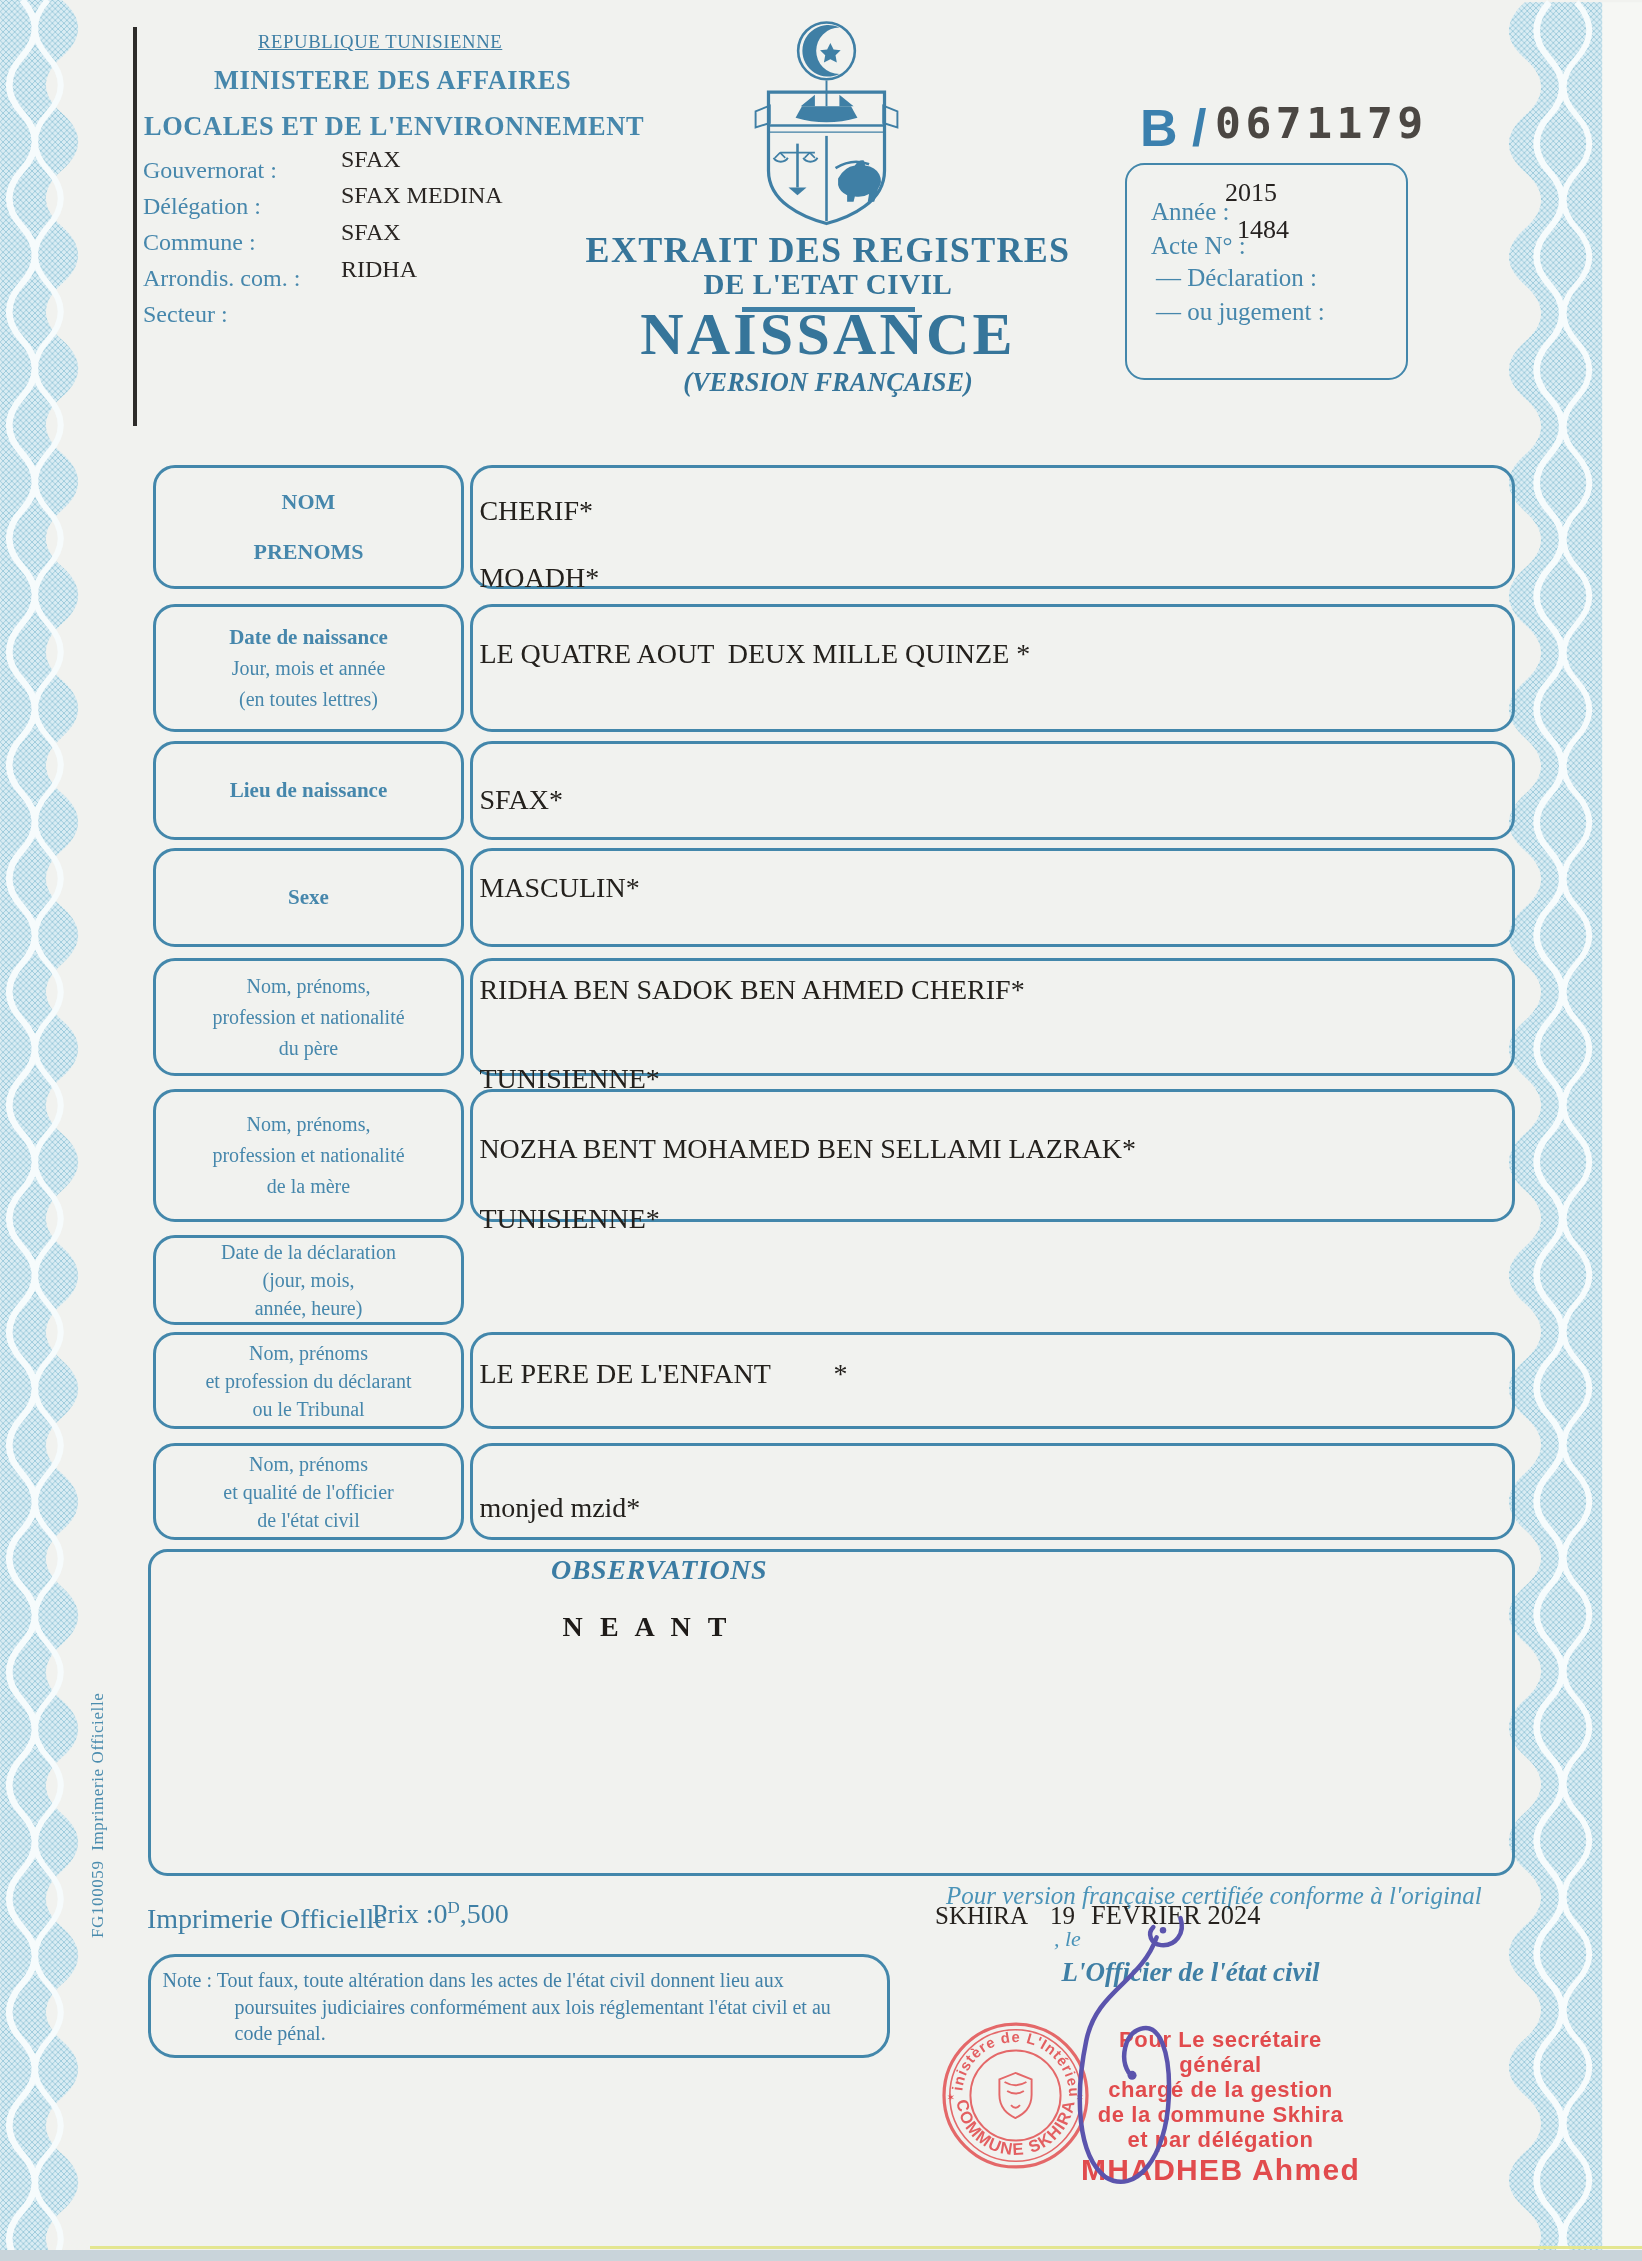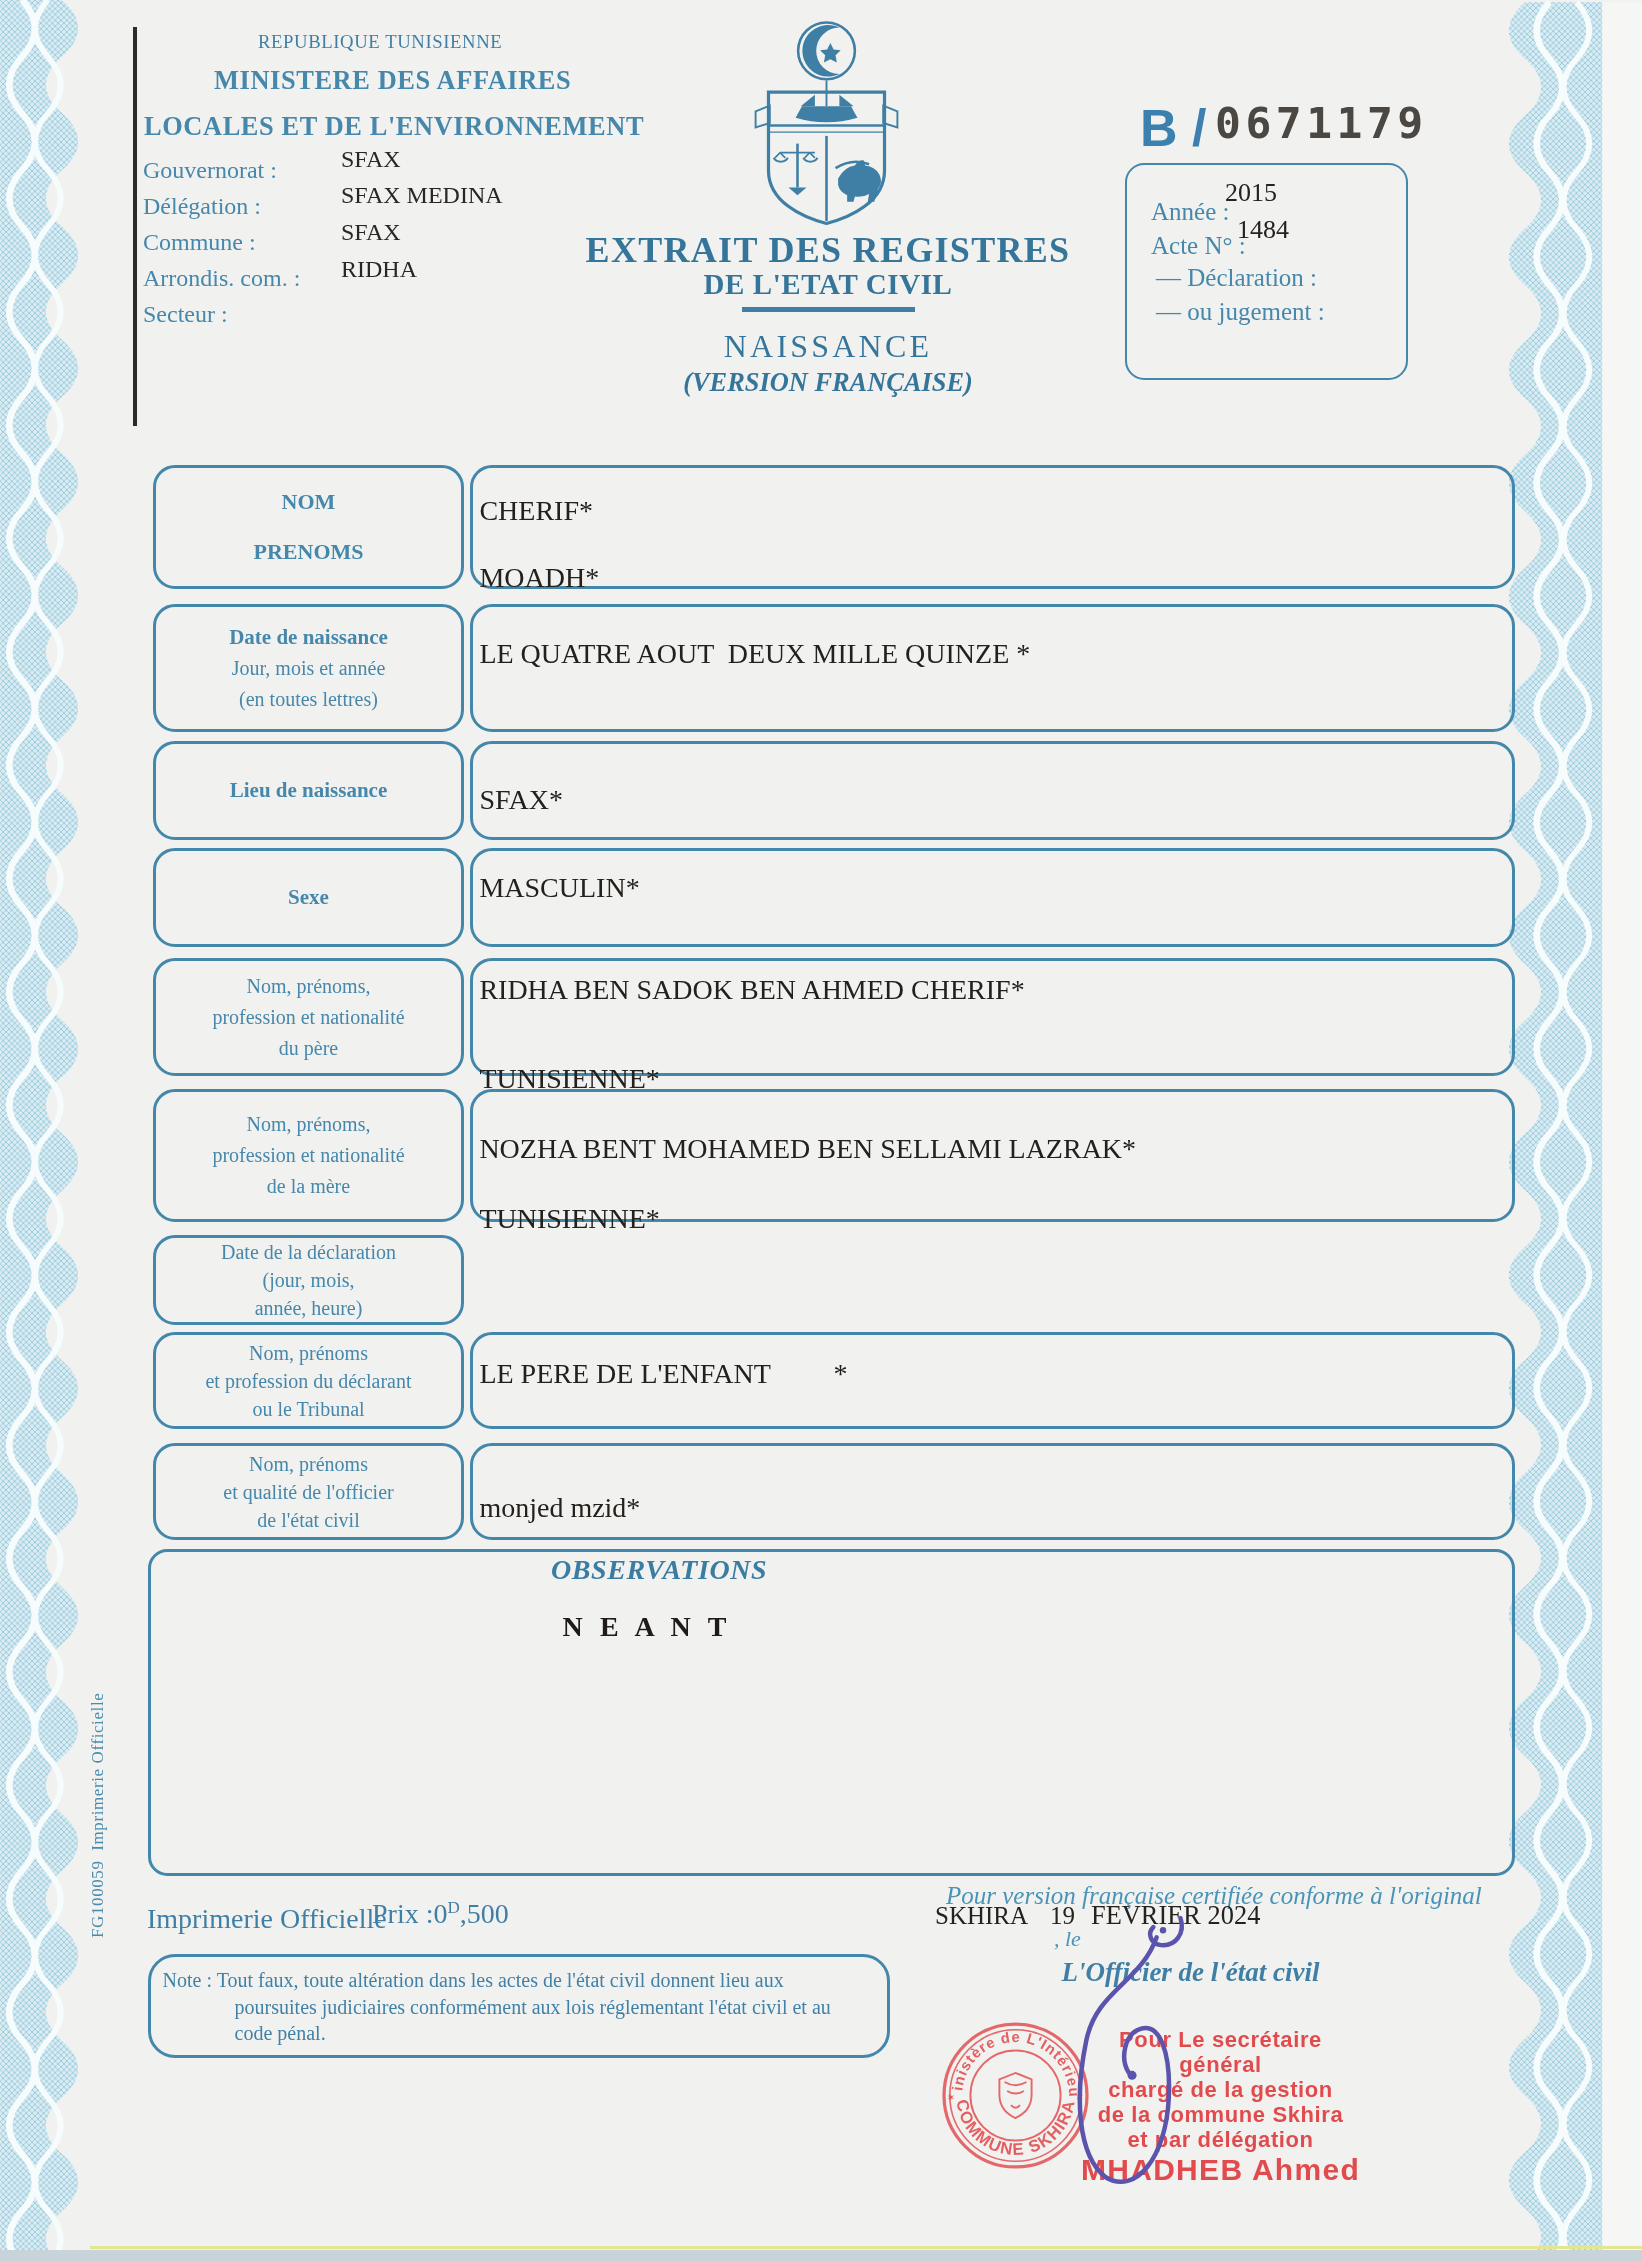--- a/index.html
+++ b/index.html
@@ -2,35 +2,35 @@
 <html style="font-size:10.3px"><head>
 <meta charset="utf-8">
 <style>
   html,body{margin:0;padding:0;background:#e8e9e6;}
   .page{position:relative;width:1643px;height:2261px;background:#f1f2ef;overflow:hidden;
         font-family:"Liberation Serif", serif;color:#262220;}
   .abs{position:absolute;}
 
   
   .vline{left:133px;top:27px;width:3.9px;height:399px;background:#2e2c2a;}
-  .republic{left:258px;top:31px;font-size:18.7px;letter-spacing:0.6px;color:#3f7fa5;}
+  .republic{left:258px;top:31px;font-size:18.7px;letter-spacing:0.6px;color:#3f7fa5;text-decoration:underline;}
   .ministry1{left:214px;top:65px;font-size:26.4px;font-weight:bold;color:#4687ac;letter-spacing:0.6px;}
   .ministry2{left:144px;top:111px;font-size:26.4px;font-weight:bold;color:#4687ac;letter-spacing:0.6px;}
   .admin-label{left:143px;font-size:24px;color:#4687ac;white-space:pre;}
   .admin-value{left:341px;font-size:24px;color:#2a2623;white-space:pre;}
 
   
   .emblem{left:749px;top:15.5px;}
 
   
   .titlebox{left:496px;width:664px;text-align:center;color:#36759a;}
   .t1{top:229px;font-size:36px;font-weight:bold;letter-spacing:1.3px;}
   .t2{top:268px;font-size:29px;font-weight:bold;letter-spacing:0.6px;}
   .trule{left:742px;top:307px;width:173px;height:4.5px;background:#3f7fa5;}
-  .t3{top:328px;font-size:32px;font-weight:normal;letter-spacing:3.2px;}
+  .t3{top:300px;font-size:60px;font-weight:bold;letter-spacing:3.2px;}
   .t4{top:367px;font-size:26.4px;font-weight:bold;font-style:italic;}
 
   
   .serial-prefix{left:1140px;top:98px;font-family:"Liberation Sans",sans-serif;font-weight:bold;
                  font-size:52px;color:#3b80ae;}
   .serial-number{left:1215px;top:98px;font-family:"DejaVu Sans Mono",monospace;font-weight:bold;
                  font-size:43px;color:#3d3935;letter-spacing:4.5px;opacity:.92;}
   .actbox{left:1125px;top:163px;width:279px;height:213px;border:2.6px solid #4387ab;border-radius:19.3px;}
   .ab-annee-l{left:1151px;top:198px;font-size:25px;color:#4687ac;}
   .ab-annee-v{left:1225px;top:178px;font-size:26px;}

